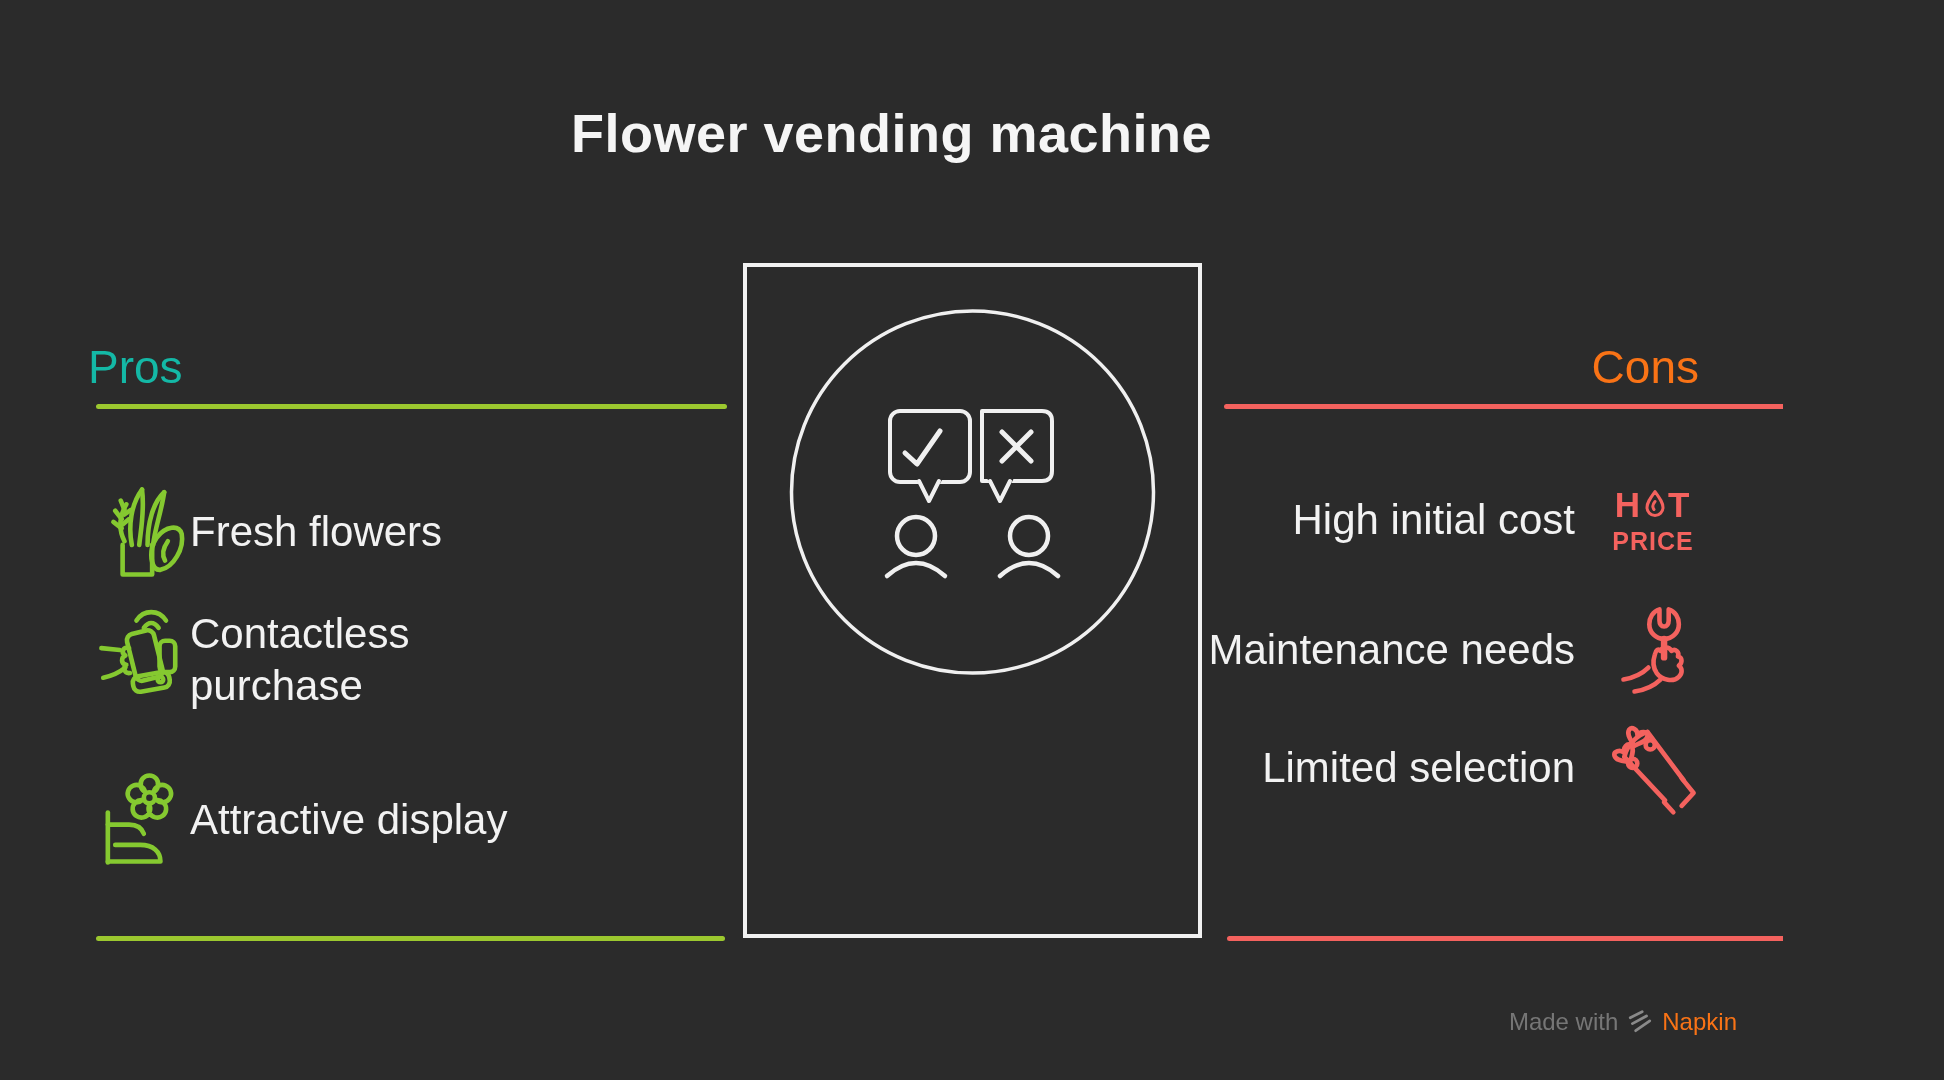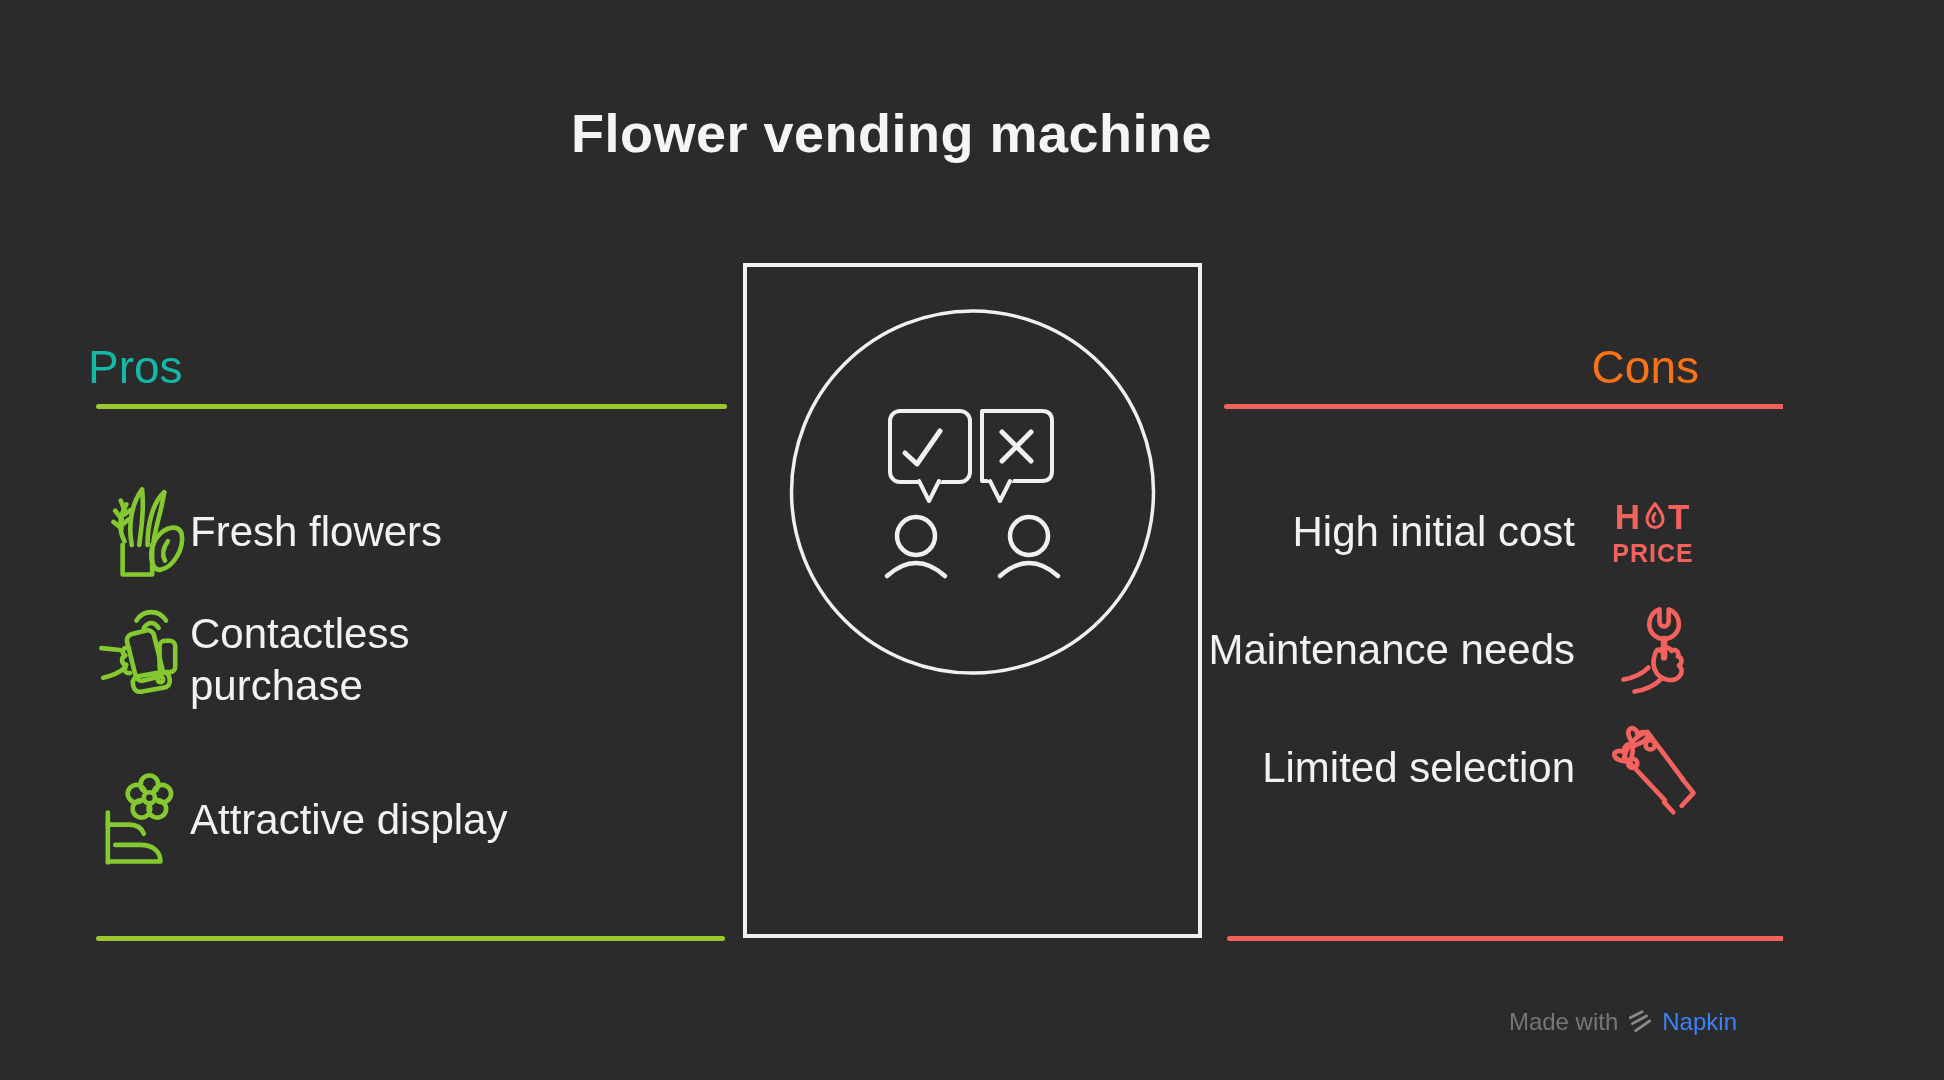--- a/index.html
+++ b/index.html
@@ -35,21 +35,21 @@
   .hotprice .l1 svg{width:24px;height:31px;margin:0 1px;}
   .hotprice .l2{font-size:25px;letter-spacing:1px;margin-top:7px;}
 
   .center-frame{left:743px;top:263px;width:459px;height:675px;box-sizing:border-box;
                 border:4px solid #f1f1f1;}
   .center-svg{position:absolute;left:-4px;top:-4px;width:459px;height:675px;fill:none;
               stroke:#f0f0f0;stroke-linecap:round;stroke-linejoin:round;}
 
   .watermark{right:46px;top:1008px;display:flex;align-items:center;gap:9px;
              font-size:24px;color:#767676;}
-  .watermark .brand{font-weight:500;color:#3b82f6;}
+  .watermark .brand{font-weight:500;color:#f97316;}
   .napkin-logo{width:26px;height:26px;fill:none;stroke:#8a8a8a;stroke-width:2.6;
                stroke-linecap:round;stroke-linejoin:round;}
 </style>
 </head>
 <body>
 
 <div class="canvas">
 
   <div class="abs title">Flower vending machine</div>
 
@@ -127,21 +127,21 @@
       <path d="M144,313 Q173,287 202,313" stroke-width="4.5"></path>
       <circle cx="286" cy="273" r="19" stroke-width="4.5"></circle>
       <path d="M257,313 Q286,287 315,313" stroke-width="4.5"></path>
     </svg>
   </div>
 
   <div class="abs side-header cons-header">Cons</div>
   <div class="abs rule red" style="left:1224px;top:404px;width:636px;"></div>
   <div class="abs rule red" style="left:1227px;top:936px;width:633px;"></div>
 
-  <div class="abs row cons-row" style="top:480px;margin-left:8px;">
+  <div class="abs row cons-row" style="top:468px;margin-left:8px;">
     <div class="label">High initial cost</div>
     <div class="iconbox">
       <div class="hotprice">
         <div class="l1">
             <span>H</span>
             <svg viewBox="0 0 24 30" fill="none" stroke="#f4625e" stroke-width="3" stroke-linecap="round" stroke-linejoin="round">
               <path d="M12,2 C7,9 4,13 4,18 A8,8 0 0 0 20,18 C20,13 17,9 12,2 Z"></path>
               <path d="M12,12 C9.5,15 9,17.5 11,20"></path>
             </svg>
             <span>T</span>

